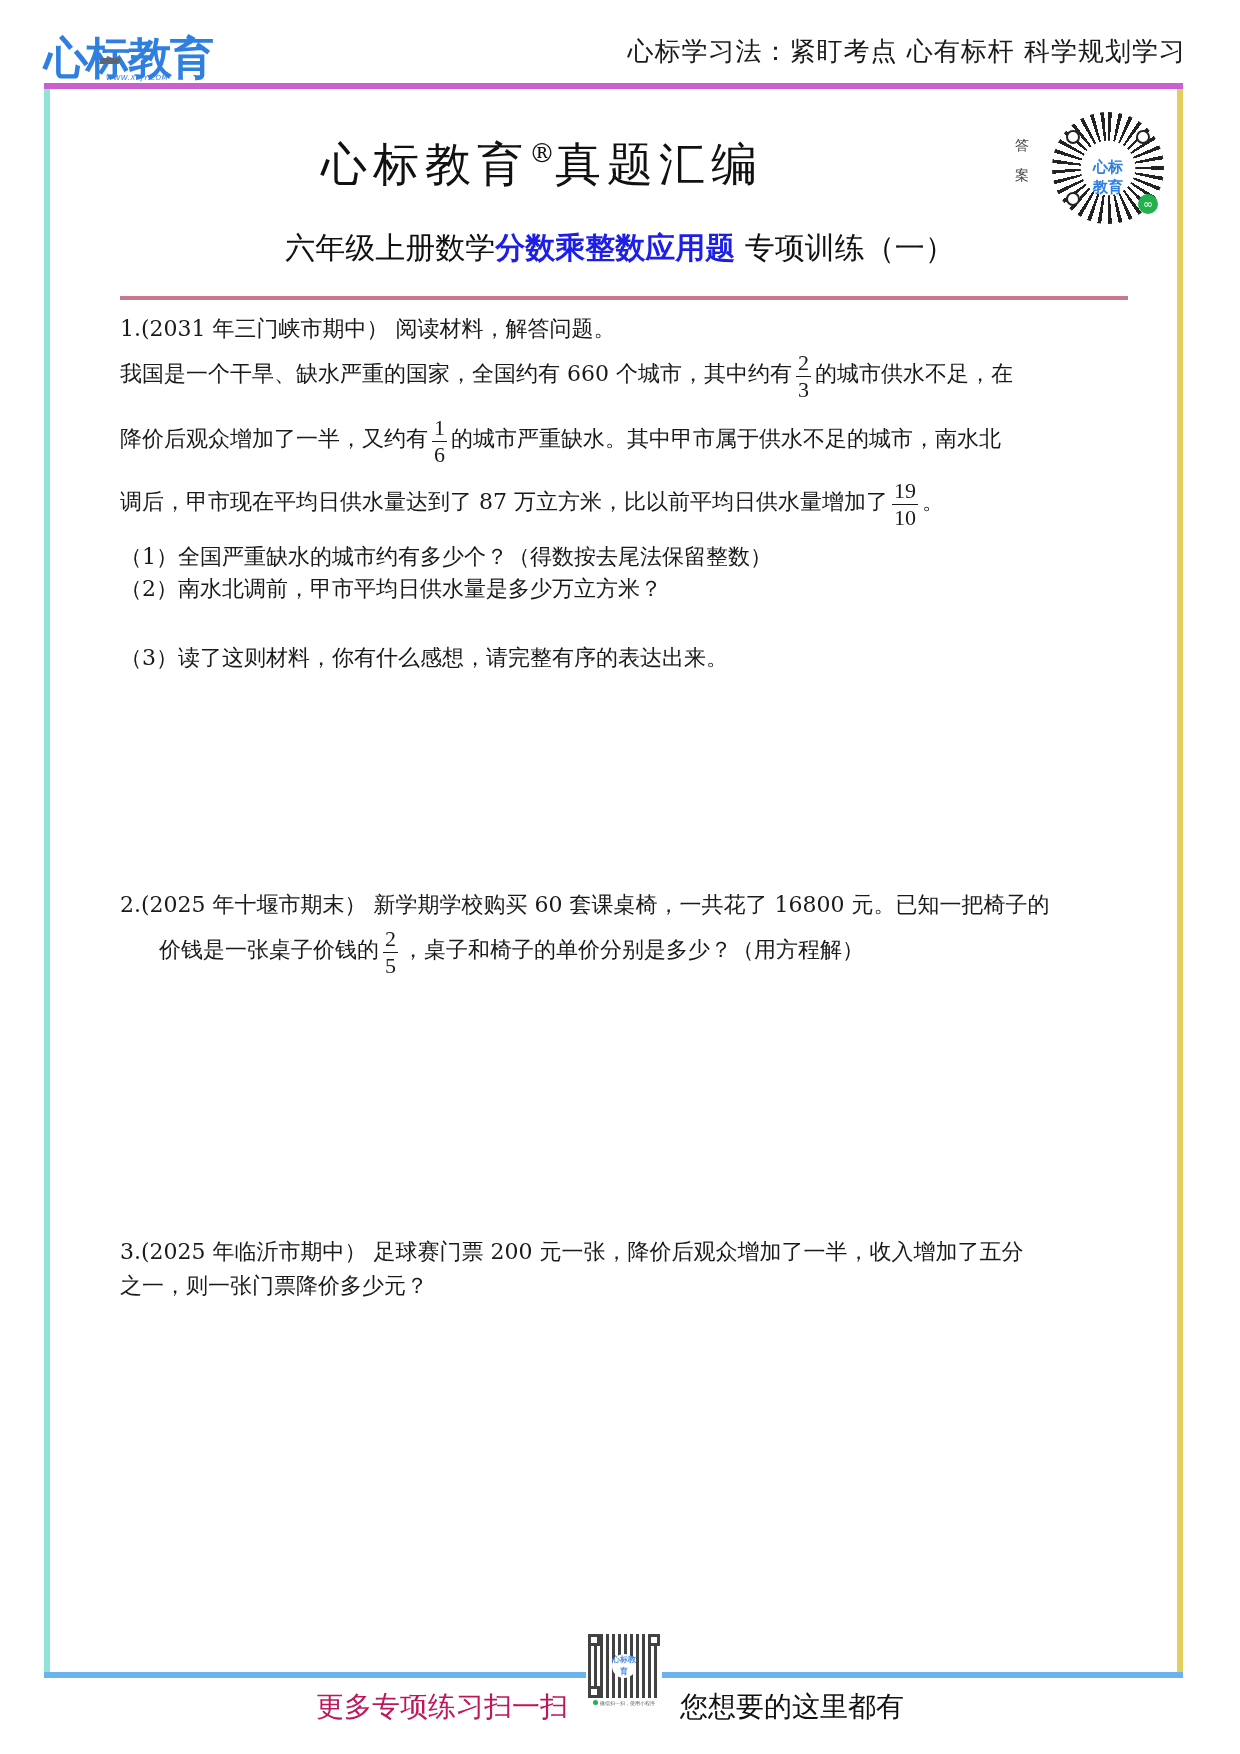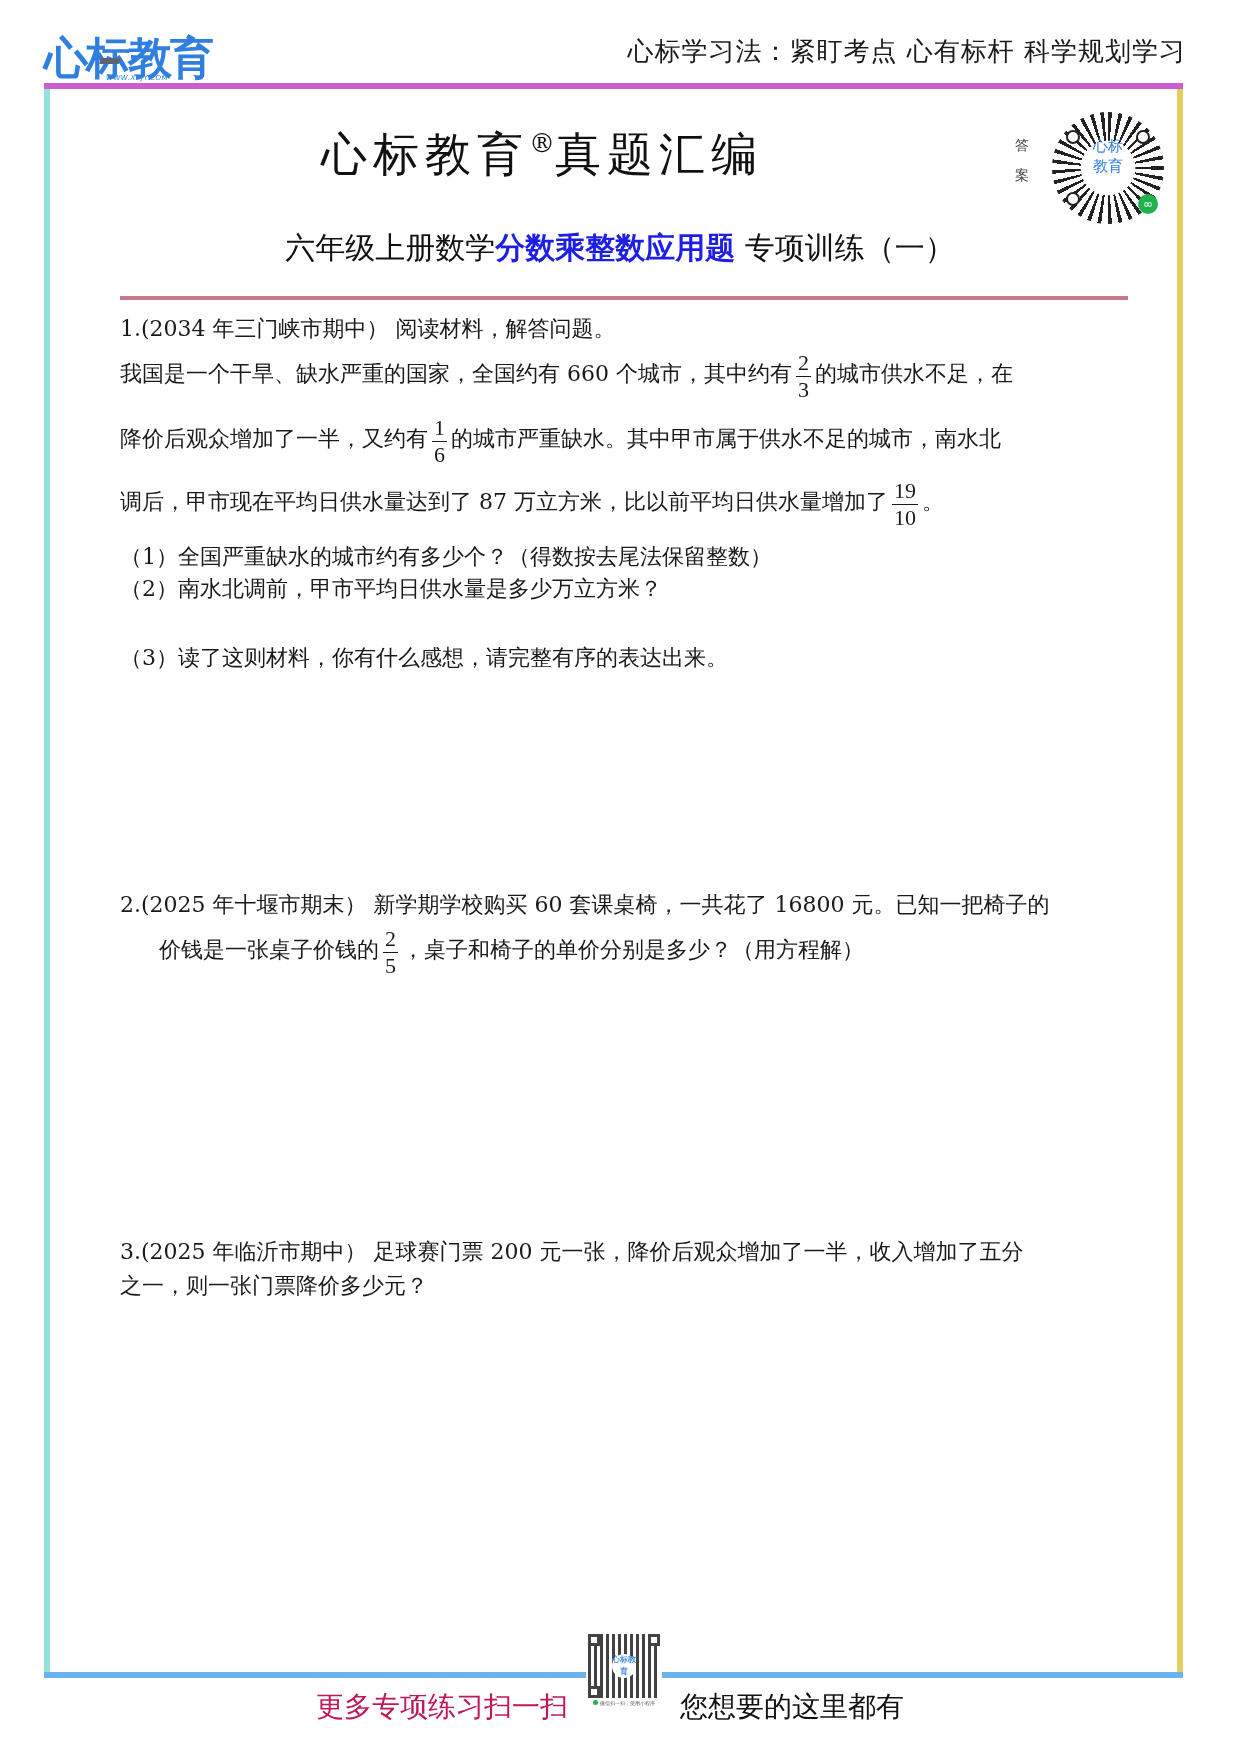--- a/index.html
+++ b/index.html
@@ -17,34 +17,34 @@
               transform: skewX(-20deg); border-radius: 1px; }
   .slogan { right: 54px; top: 34px; font-size: 26px; letter-spacing: 1px; color: #1a1a1a;
             font-family: "DejaVu Serif", serif; }
 
   .bar-top { left: 44px; top: 83px; width: 1139px; height: 6px; background: #cc5fd0; }
   .bar-left { left: 44px; top: 89px; width: 6px; height: 1583px; background: #8fe3d8; }
   .bar-right { left: 1177px; top: 89px; width: 6px; height: 1583px; background: #e2cd5e; }
   .bar-bottom { left: 44px; top: 1672px; width: 1139px; height: 6px; background: #6ab3ec; }
 
   
-  .main-title { left: 0; width: 1084px; top: 124px; text-align: center; font-size: 46px;
+  .main-title { left: 0; width: 1084px; top: 134px; text-align: center; font-size: 46px;
                 letter-spacing: 6px; font-family: "DejaVu Serif", serif; color: #111; }
   .main-title .reg { font-size: 26px; vertical-align: 18px; letter-spacing: 0; }
   .sub-title { left: 0; width: 1240px; top: 228px; text-align: center; font-size: 30px;
                font-family: "DejaVu Sans", sans-serif; color: #111; }
   .sub-title .hl { color: #1d1fe6; font-weight: bold; }
   .answer-label { left: 1012px; top: 130px; width: 20px; font-size: 14px; color: #444;
                   line-height: 30px; text-align: center; font-family: "DejaVu Sans", sans-serif; }
 
   .qr-top { left: 1052px; top: 112px; width: 112px; height: 112px; border-radius: 50%;
             background: radial-gradient(circle, #fff 34%, transparent 35%),
                         repeating-conic-gradient(#222 0deg 4deg, #fff 4deg 11deg); }
-  .qr-top-inner { position: absolute; left: 30px; top: 24px; width: 52px; height: 52px;
-                  font-family: "DejaVu Sans", sans-serif; font-weight: normal; color: #2f7fe0;
+  .qr-top-inner { position: absolute; left: 30px; top: 45px; width: 52px; height: 52px;
+                  font-family: "DejaVu Sans", sans-serif; font-weight: bold; color: #2f7fe0;
                   font-size: 15px; line-height: 20px; text-align: center; }
   .qr-top-badge { position: absolute; right: 6px; bottom: 10px; width: 20px; height: 20px;
                   border-radius: 50%; background: #22b14c; color: #fff; font-size: 12px;
                   line-height: 20px; text-align: center; font-family: "DejaVu Sans", sans-serif; }
   .qr-eye { position: absolute; width: 10px; height: 10px; border: 2px solid #222; border-radius: 50%; background: #fff; }
 
   .divider { left: 120px; top: 296px; width: 1008px; height: 4px; background: #c47a8a; }
 
   
   .q { left: 120px; width: 1010px; font-size: 22px; color: #1a1a1a; }
@@ -104,21 +104,21 @@
   <div class="qr-top-badge">∞</div>
 </div>
 <div class="abs sub-title">
   <span>六年级上册数学</span><span class="hl">分数乘整数应用题</span><span> 专项训练（一）</span>
 </div>
 
 <div class="abs divider"></div>
 
 <div class="abs q" style="top:314px; height:330px;">
   <div class="line" style="top:0;">
-    <span>1.</span><span>(2034 年三门峡市期中）</span>
+    <span>1.</span><span>(2031 年三门峡市期中）</span>
     <span>阅读材料，解答问题。</span>
   </div>
   <div class="line" style="top:36px;">
     <span>我国是一个干旱、缺水严重的国家，全国约有 660 个城市，其中约有</span><span class="frac" style="vertical-align:-16px;"><span class="num">2</span><span class="den">3</span></span><span>的城市供水不足，在</span>
   </div>
   <div class="line" style="top:101px;">
     <span>降价后观众增加了一半，又约有</span><span class="frac" style="vertical-align:-16px;"><span class="num">1</span><span class="den">6</span></span><span>的城市严重缺水。其中甲市属于供水不足的城市，南水北</span>
   </div>
   <div class="line" style="top:164px;">
     <span>调后，甲市现在平均日供水量达到了 87 万立方米，比以前平均日供水量增加了</span><span class="frac" style="vertical-align:-16px;"><span class="num">19</span><span class="den">10</span></span><span>。</span>

